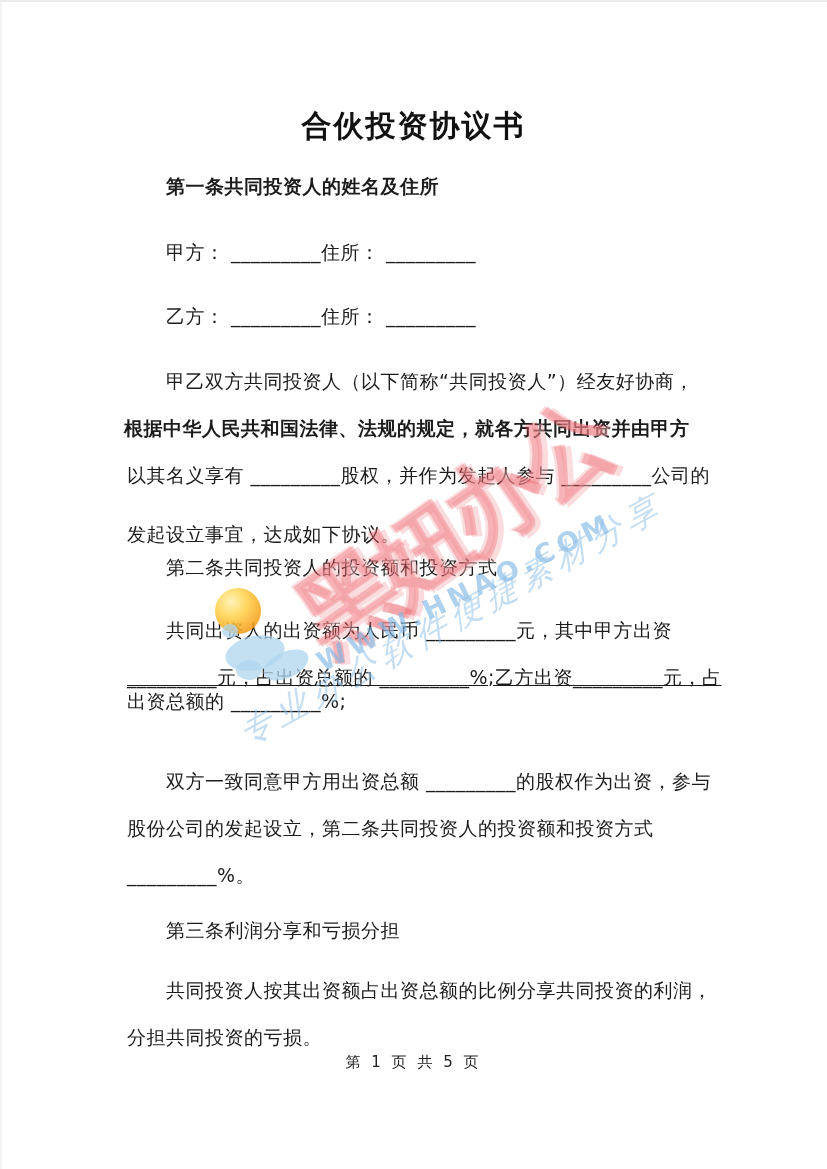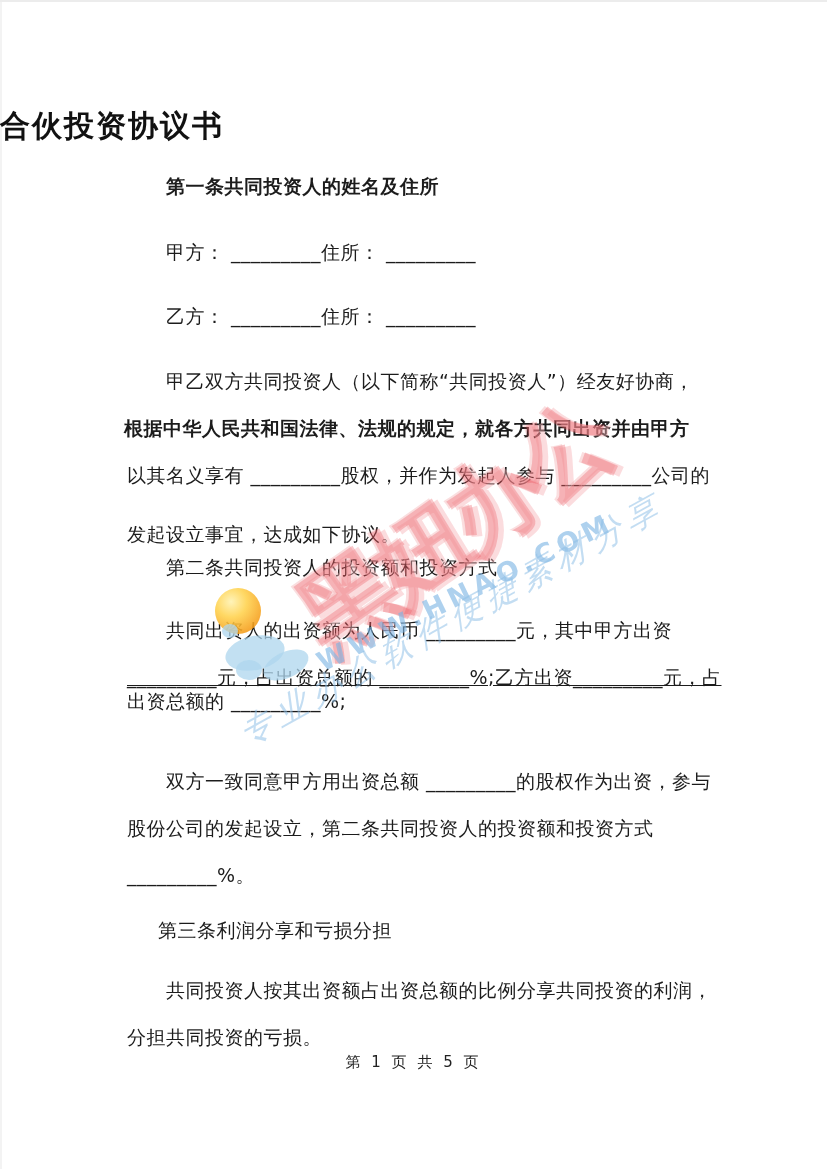--- a/index.html
+++ b/index.html
@@ -7,21 +7,21 @@
     width:827px;height:1169px;position:relative;overflow:hidden;
     font-family:"DejaVu Sans","Liberation Sans",sans-serif;
     color:#1a1a1a;
   }
   .page{
     position:absolute;inset:0;background:#fff;
     box-shadow:inset 0 2px 0 #ececec, inset 2px 0 0 #f3f3f3;
   }
   .doc-title{
     position:absolute;top:106px;left:0;width:827px;margin:0;
-    font-size:30px;font-weight:bold;letter-spacing:2px;
+    text-align:center;font-size:30px;font-weight:bold;letter-spacing:2px;
     color:#111;
   }
   .doc-line{
     position:absolute;font-size:19px;line-height:23px;white-space:pre;
     color:#1c1c1c;letter-spacing:0.5px;
   }
   .footer{
     position:absolute;top:1053px;left:0;width:827px;text-align:center;
     font-size:15px;letter-spacing:3px;color:#222;
   }
@@ -72,21 +72,21 @@
       <div class="doc-line" style="top: 417px; left: 124px; font-weight: bold;">根据中华人民共和国法律、法规的规定，就各方共同出资并由甲方</div>
       <div class="doc-line" style="top: 464px; left: 127px;">以其名义享有 _________股权，并作为发起人参与 _________公司的</div>
       <div class="doc-line" style="top: 523px; left: 127px;">发起设立事宜，达成如下协议。</div>
       <div class="doc-line" style="top: 556px; left: 166px;">第二条共同投资人的投资额和投资方式</div>
       <div class="doc-line" style="top: 619px; left: 166px;">共同出资人的出资额为人民币 _________元，其中甲方出资</div>
       <div class="doc-line" style="top: 666px; left: 127px; text-decoration: underline;">_________元，占出资总额的 _________%;乙方出资_________元，占</div>
       <div class="doc-line" style="top: 690px; left: 127px;">出资总额的 _________%;</div>
       <div class="doc-line" style="top: 770px; left: 166px;">双方一致同意甲方用出资总额 _________的股权作为出资，参与</div>
       <div class="doc-line" style="top: 817px; left: 127px;">股份公司的发起设立，第二条共同投资人的投资额和投资方式</div>
       <div class="doc-line" style="top: 864px; left: 127px;">_________%。</div>
-      <div class="doc-line" style="top: 919px; left: 158px;">第三条利润分享和亏损分担</div>
+      <div class="doc-line" style="top: 919px; left: 166px;">第三条利润分享和亏损分担</div>
       <div class="doc-line" style="top: 979px; left: 166px;">共同投资人按其出资额占出资总额的比例分享共同投资的利润，</div>
       <div class="doc-line" style="top: 1026px; left: 127px;">分担共同投资的亏损。</div>
     </div>
 
   <div class="watermark">
     <div class="wm-ball"></div>
     <div class="wm-splash splash-a"></div>
     <div class="wm-splash splash-b"></div>
     <div class="wm-splash splash-c"></div>
     <div class="wm-splash splash-d"></div>

